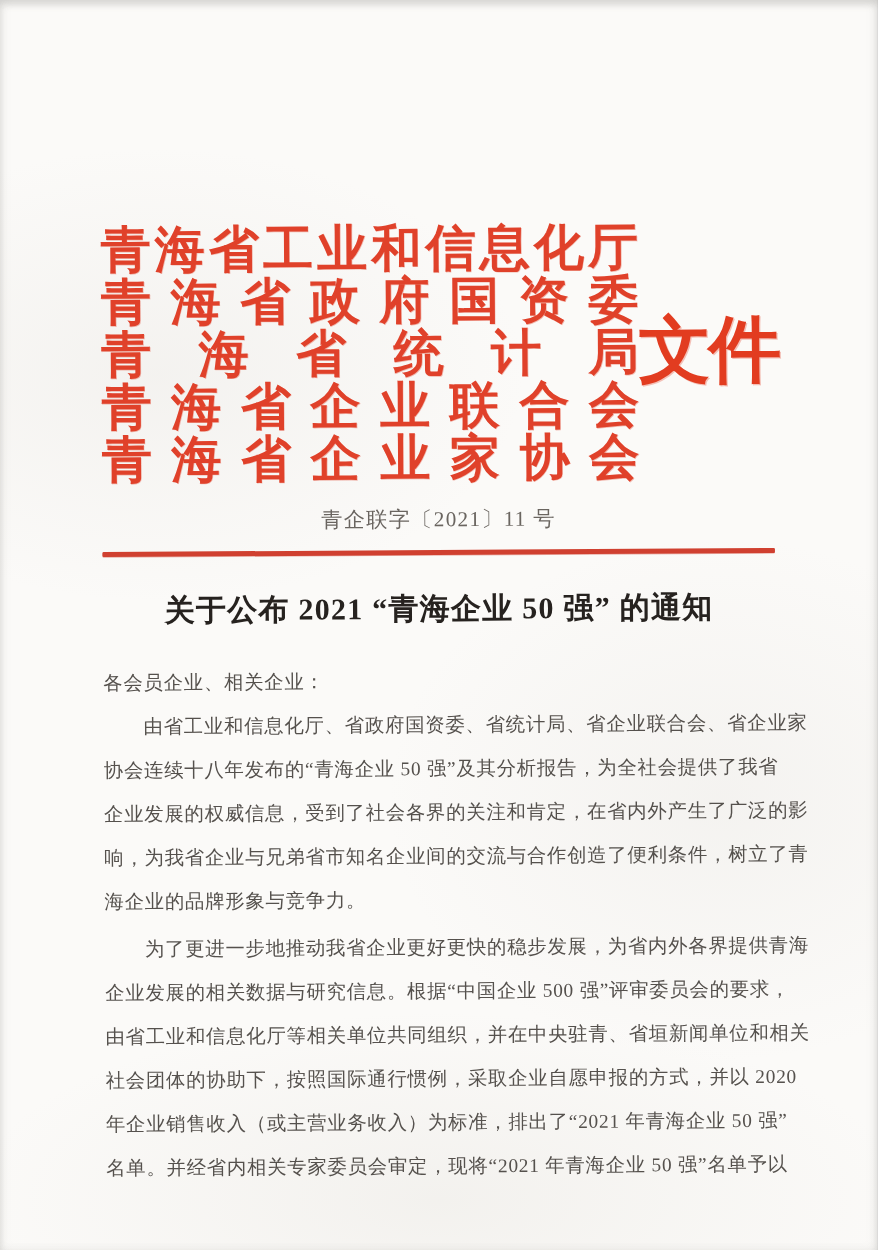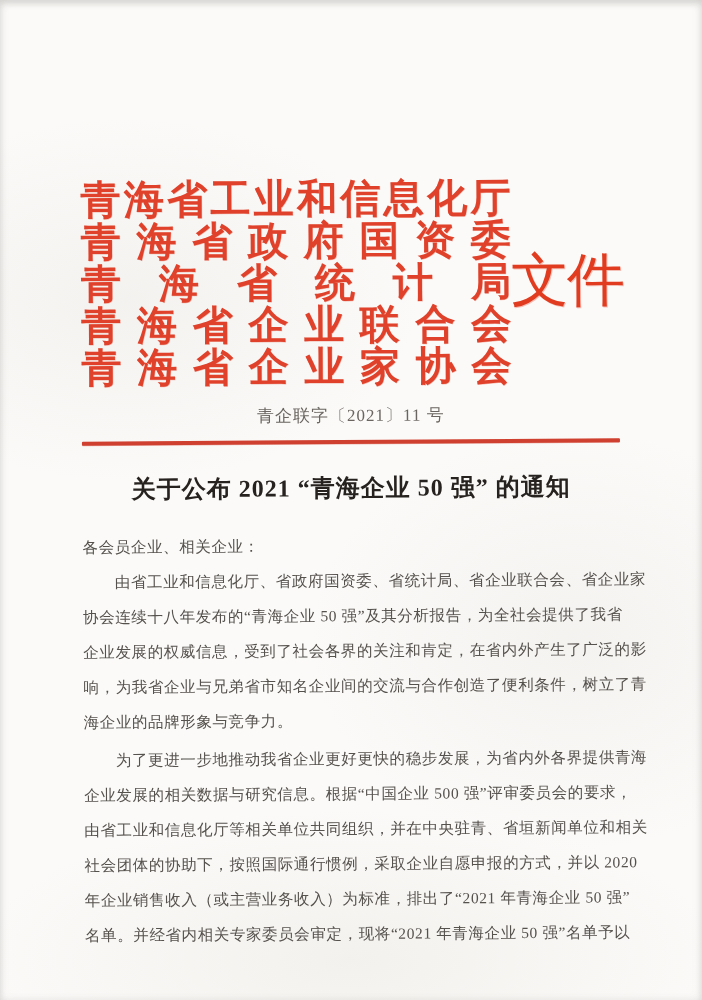--- a/index.html
+++ b/index.html
@@ -56,21 +56,21 @@
     font-weight: bold;
     color: var(--header-red);
     text-shadow: 0.5px 0.5px 0 rgba(224,65,42,0.35);
     white-space: nowrap;
   }
   .doc-type {
     position: absolute;
     top: 253px;
     right: -4px;
     font-size: 58px;
-    font-weight: normal;
+    font-weight: bold;
     color: #e23c20;
     letter-spacing: -2px;
     line-height: 1;
     text-shadow: 1px 1px 0 rgba(226,60,32,0.3);
   }
 
   
   .doc-number {
     margin-top: 16px;
     text-align: center;

